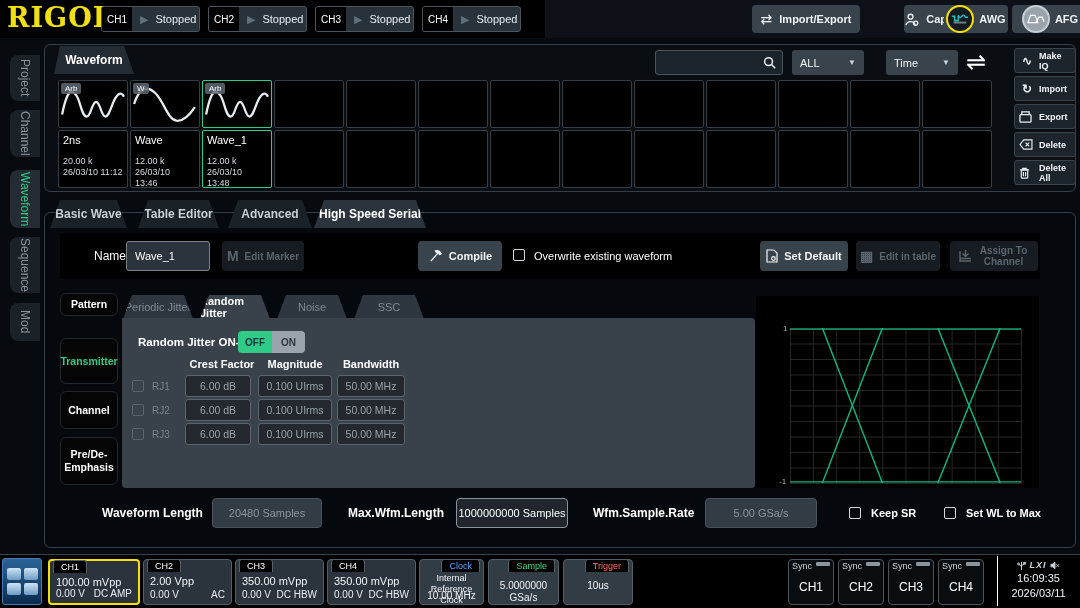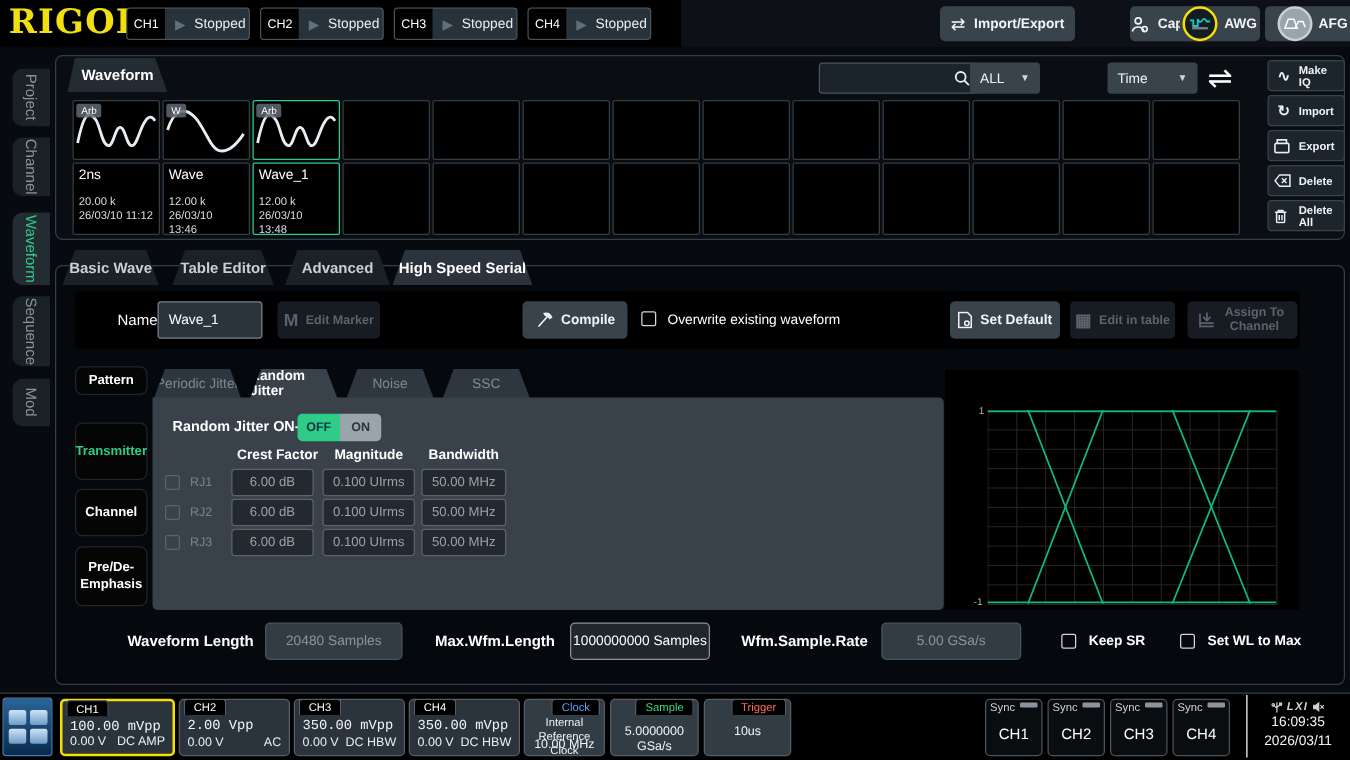--- a/index.html
+++ b/index.html
@@ -117,21 +117,21 @@
     background:linear-gradient(180deg,#2a6496,#0a2a4e); border:1px solid #4a7ab0;
     display:grid; grid-template-columns:14px 14px; grid-template-rows:12px 12px;
     gap:3px; align-content:center; justify-content:center; }
   #appbtn span { background:linear-gradient(180deg,#cfe3f5,#6d9cc4); border-radius:2px; }
   .sbcard { top:4px; height:46px; background:#2b343c; border:1px solid #545e66;
     border-radius:4px; }
   .sbcard.hl { border:2px solid #f5e003; }
   .sbchip { position:absolute; top:-1px; height:13px; background:#000;
     border:1px solid #545e66; border-bottom:none; border-radius:3px 3px 0 0;
     font-size:9px; display:flex; align-items:center; padding:0 7px; color:#fff; }
-  .sbline1 { position:absolute; left:6px; top:15px; font-size:11px; color:#f0f4f7;font-family:Liberation Mono, monospace; }
+  .sbline1 { position:absolute; left:6px; top:15px; font-size:11px; color:#f0f4f7; }
   .sbline2 { position:absolute; left:6px; bottom:4px; font-size:10px; color:#e8edf1; }
   .sbmode { position:absolute; right:6px; bottom:4px; font-size:10px; color:#e8edf1; }
   .sbcenter { position:absolute; left:0; right:0; text-align:center; font-size:9px;
     color:#f0f4f7; line-height:1.2; }
   .synccard { top:4px; width:46px; height:46px; background:#0a0d10;
     border:1px solid #4a545c; border-radius:4px;padding-left:19px; }
   .synctab { position:absolute; top:1px; left:3px; font-size:9px; color:#cdd5da; }
   .syncnotch { position:absolute; top:2px; right:3px; width:14px; height:4px;
     background:#8a949c; border-radius:1px; }
   .syncname { position:absolute; left:0; right:0; top:20px; text-align:center;
@@ -229,21 +229,21 @@
     </div>
 
   <div class="abs" id="searchbox">
     <span class="abs" style="right:5px;top:4px">
       <svg width="15" height="15" viewBox="0 0 16 16" fill="none" stroke="#e8edf1" stroke-width="1.6">
         <circle cx="7" cy="7" r="4.2"></circle>
           <line x1="10.2" y1="10.2" x2="14" y2="14"></line>
       </svg>
     </span>
   </div>
-  <div class="abs dropdown" style="left:776px;width:56px">
+  <div class="abs dropdown" style="left:792px;width:72px">
     <span>ALL</span>
     <span class="caret">▼</span>
   </div>
   <div class="abs dropdown" style="left:886px;width:72px">
     <span>Time</span>
     <span class="caret">▼</span>
   </div>
   <div class="abs" style="left:966px;top:48px;font-size:24px;color:#fff">
     <span>⇌</span></div>
 

